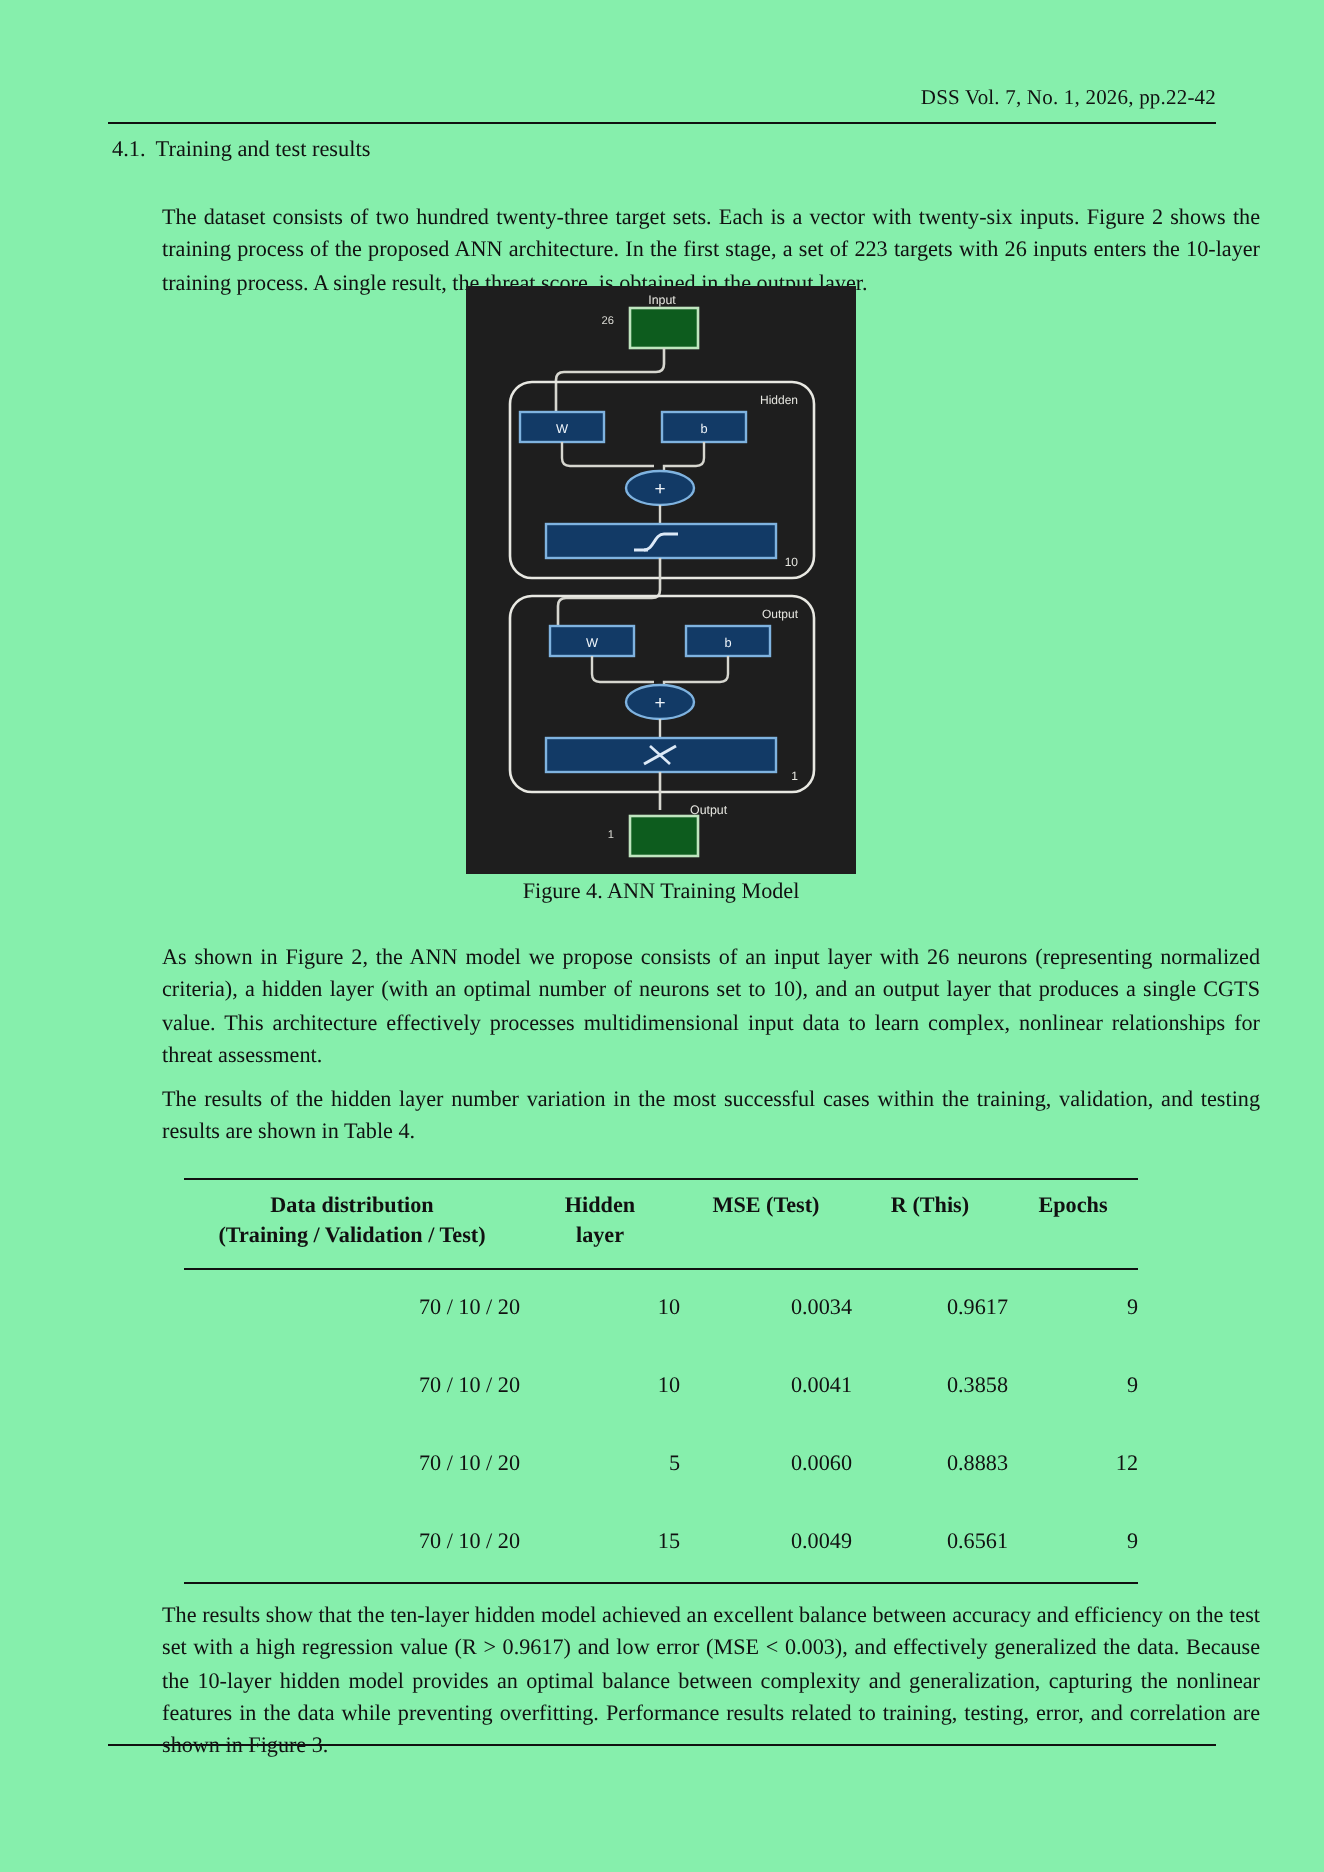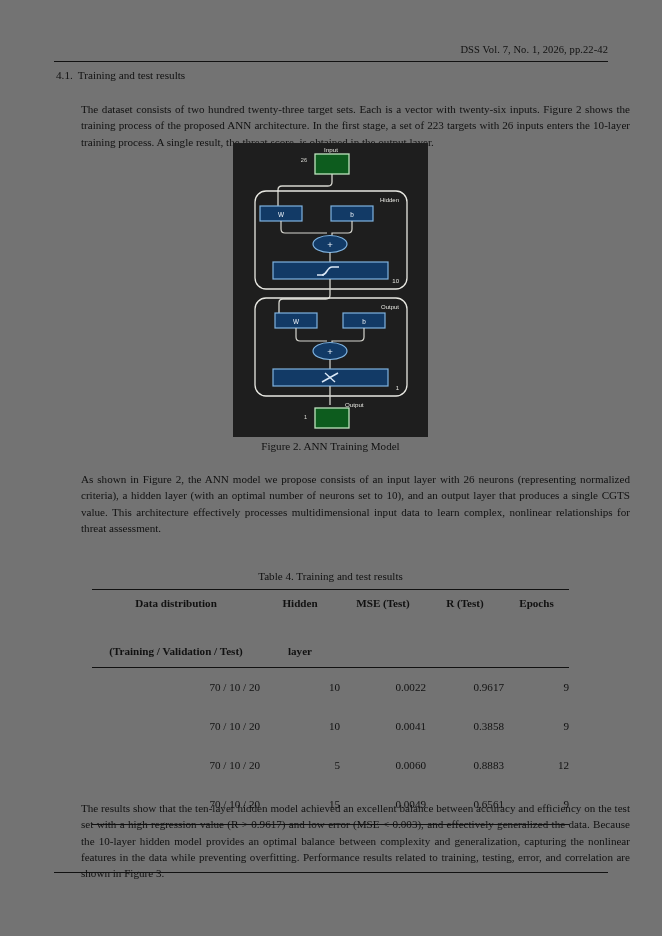--- a/index.html
+++ b/index.html
@@ -15,21 +15,21 @@
     font-family: "Liberation Serif", "DejaVu Serif", serif;
     color: #111111;
     overflow: hidden;
   }
 
   .page {
     position: absolute;
     left: 0; top: 0;
     width: 662px;
     height: 936px;
-    background: #737373;
+    background: #86efac;
   }
 
   
   .header {
     position: absolute;
     left: 54px;
     top: 44px;
     width: 554px;
     text-align: right;
     font-size: 10.5px;
@@ -129,21 +129,21 @@
     text-align: right;
     padding: 13px 0 13px 0;
     line-height: 13px;
   }
   .col-dist  { width: 168px; }
   .col-hid   { width: 80px; }
   .col-mse   { width: 86px; }
   .col-r     { width: 78px; }
   .col-ep    { width: 65px; }
 
-  .hdr-line2 { display: block; margin-top: 33px; }
+  .hdr-line2 { display: block; }
 
   
   .footer-rule {
     position: absolute;
     left: 54px;
     top: 872px;
     width: 554px;
     height: 0;
     border-top: 1.1px solid #111;
   }
@@ -231,53 +231,53 @@
       </g>
 
       <path d="M 97 243 L 97 262" fill="none" stroke="#d6d6cf" stroke-width="1.3"></path>
 
       <text x="112" y="264" fill="#e6e6e0" font-size="6.2" text-anchor="start" font-family="Liberation Sans, sans-serif">Output</text>
       <rect x="82" y="265" width="34" height="20" fill="#0d5c1e" stroke="#bfe5bf" stroke-width="1.3"></rect>
       <text x="74" y="276" fill="#d9d9d3" font-size="5.6" text-anchor="end" font-family="Liberation Sans, sans-serif">1</text>
     </svg>
   </div>
 
-  <div class="figure-caption">Figure 2. ANN Training Model</div>
+  <div class="figure-caption">Figure 4. ANN Training Model</div>
 
   <p class="para" id="para-after-fig">As shown in Figure 2, the ANN model we propose consists of an input layer with 26 neurons (representing normalized criteria), a hidden layer (with an optimal number of neurons set to 10), and an output layer that produces a single CGTS value. This architecture effectively processes multidimensional input data to learn complex, nonlinear relationships for threat assessment.</p>
-
-  <div class="table-caption">Table 4. Training and test results</div>
+  <p class="para" id="para-table-lead">The results of the hidden layer number variation in the most successful cases within the training, validation, and testing results are shown in Table 4.</p>
+
 
   <table class="data-table">
     <thead>
       <tr>
         <th class="col-dist">
           <span>Data distribution</span>
           <span class="hdr-line2">(Training / Validation / Test)</span>
         </th>
         <th class="col-hid">
           <span>Hidden</span>
           <span class="hdr-line2">layer</span>
         </th>
         <th class="col-mse">
           <span>MSE (Test)</span>
         </th>
         <th class="col-r">
-          <span>R (Test)</span>
+          <span>R (This)</span>
         </th>
         <th class="col-ep">
           <span>Epochs</span>
         </th>
       </tr>
     </thead>
     <tbody>
       <tr>
         <td>70 / 10 / 20</td>
         <td>10</td>
-        <td>0.0022</td>
+        <td>0.0034</td>
         <td>0.9617</td>
         <td>9</td>
       </tr>
       <tr>
         <td>70 / 10 / 20</td>
         <td>10</td>
         <td>0.0041</td>
         <td>0.3858</td>
         <td>9</td>
       </tr>

